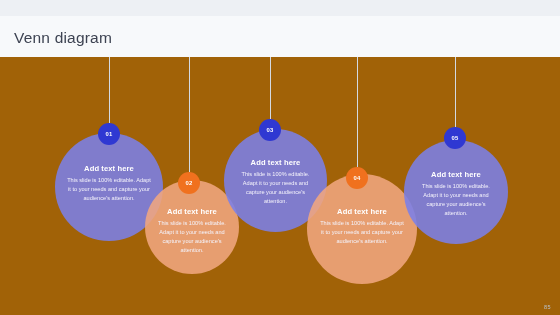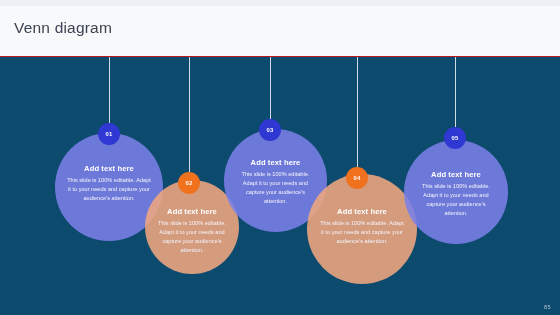--- a/index.html
+++ b/index.html
@@ -19,46 +19,46 @@
     width: 560px;
     height: 315px;
     background: #edf0f4;
     overflow: hidden;
   }
 
   
   .header {
     position: absolute;
     left: 0;
-    top: 6px;
+    top: 16px;
     width: 560px;
     height: 57px;
     background: #f7f9fb;
-    border-bottom: 7px solid #b91c1c;
+    border-bottom: 1px solid #b91c1c;
     box-sizing: border-box;
   }
   .page-title {
     position: absolute;
     left: 14px;
     top: 13px;
     font-size: 15.5px;
     font-weight: 400;
     color: #3d4352;
     letter-spacing: 0.2px;
     white-space: nowrap;
   }
 
   
   .canvas {
     position: absolute;
     left: 0;
     top: 57px;
     width: 560px;
     height: 258px;
-    background: #0c4a6e;
+    background: #a16207;
   }
 
   
   .connector {
     position: absolute;
     width: 1px;
     background: #d3d9e2;
   }
 
   

